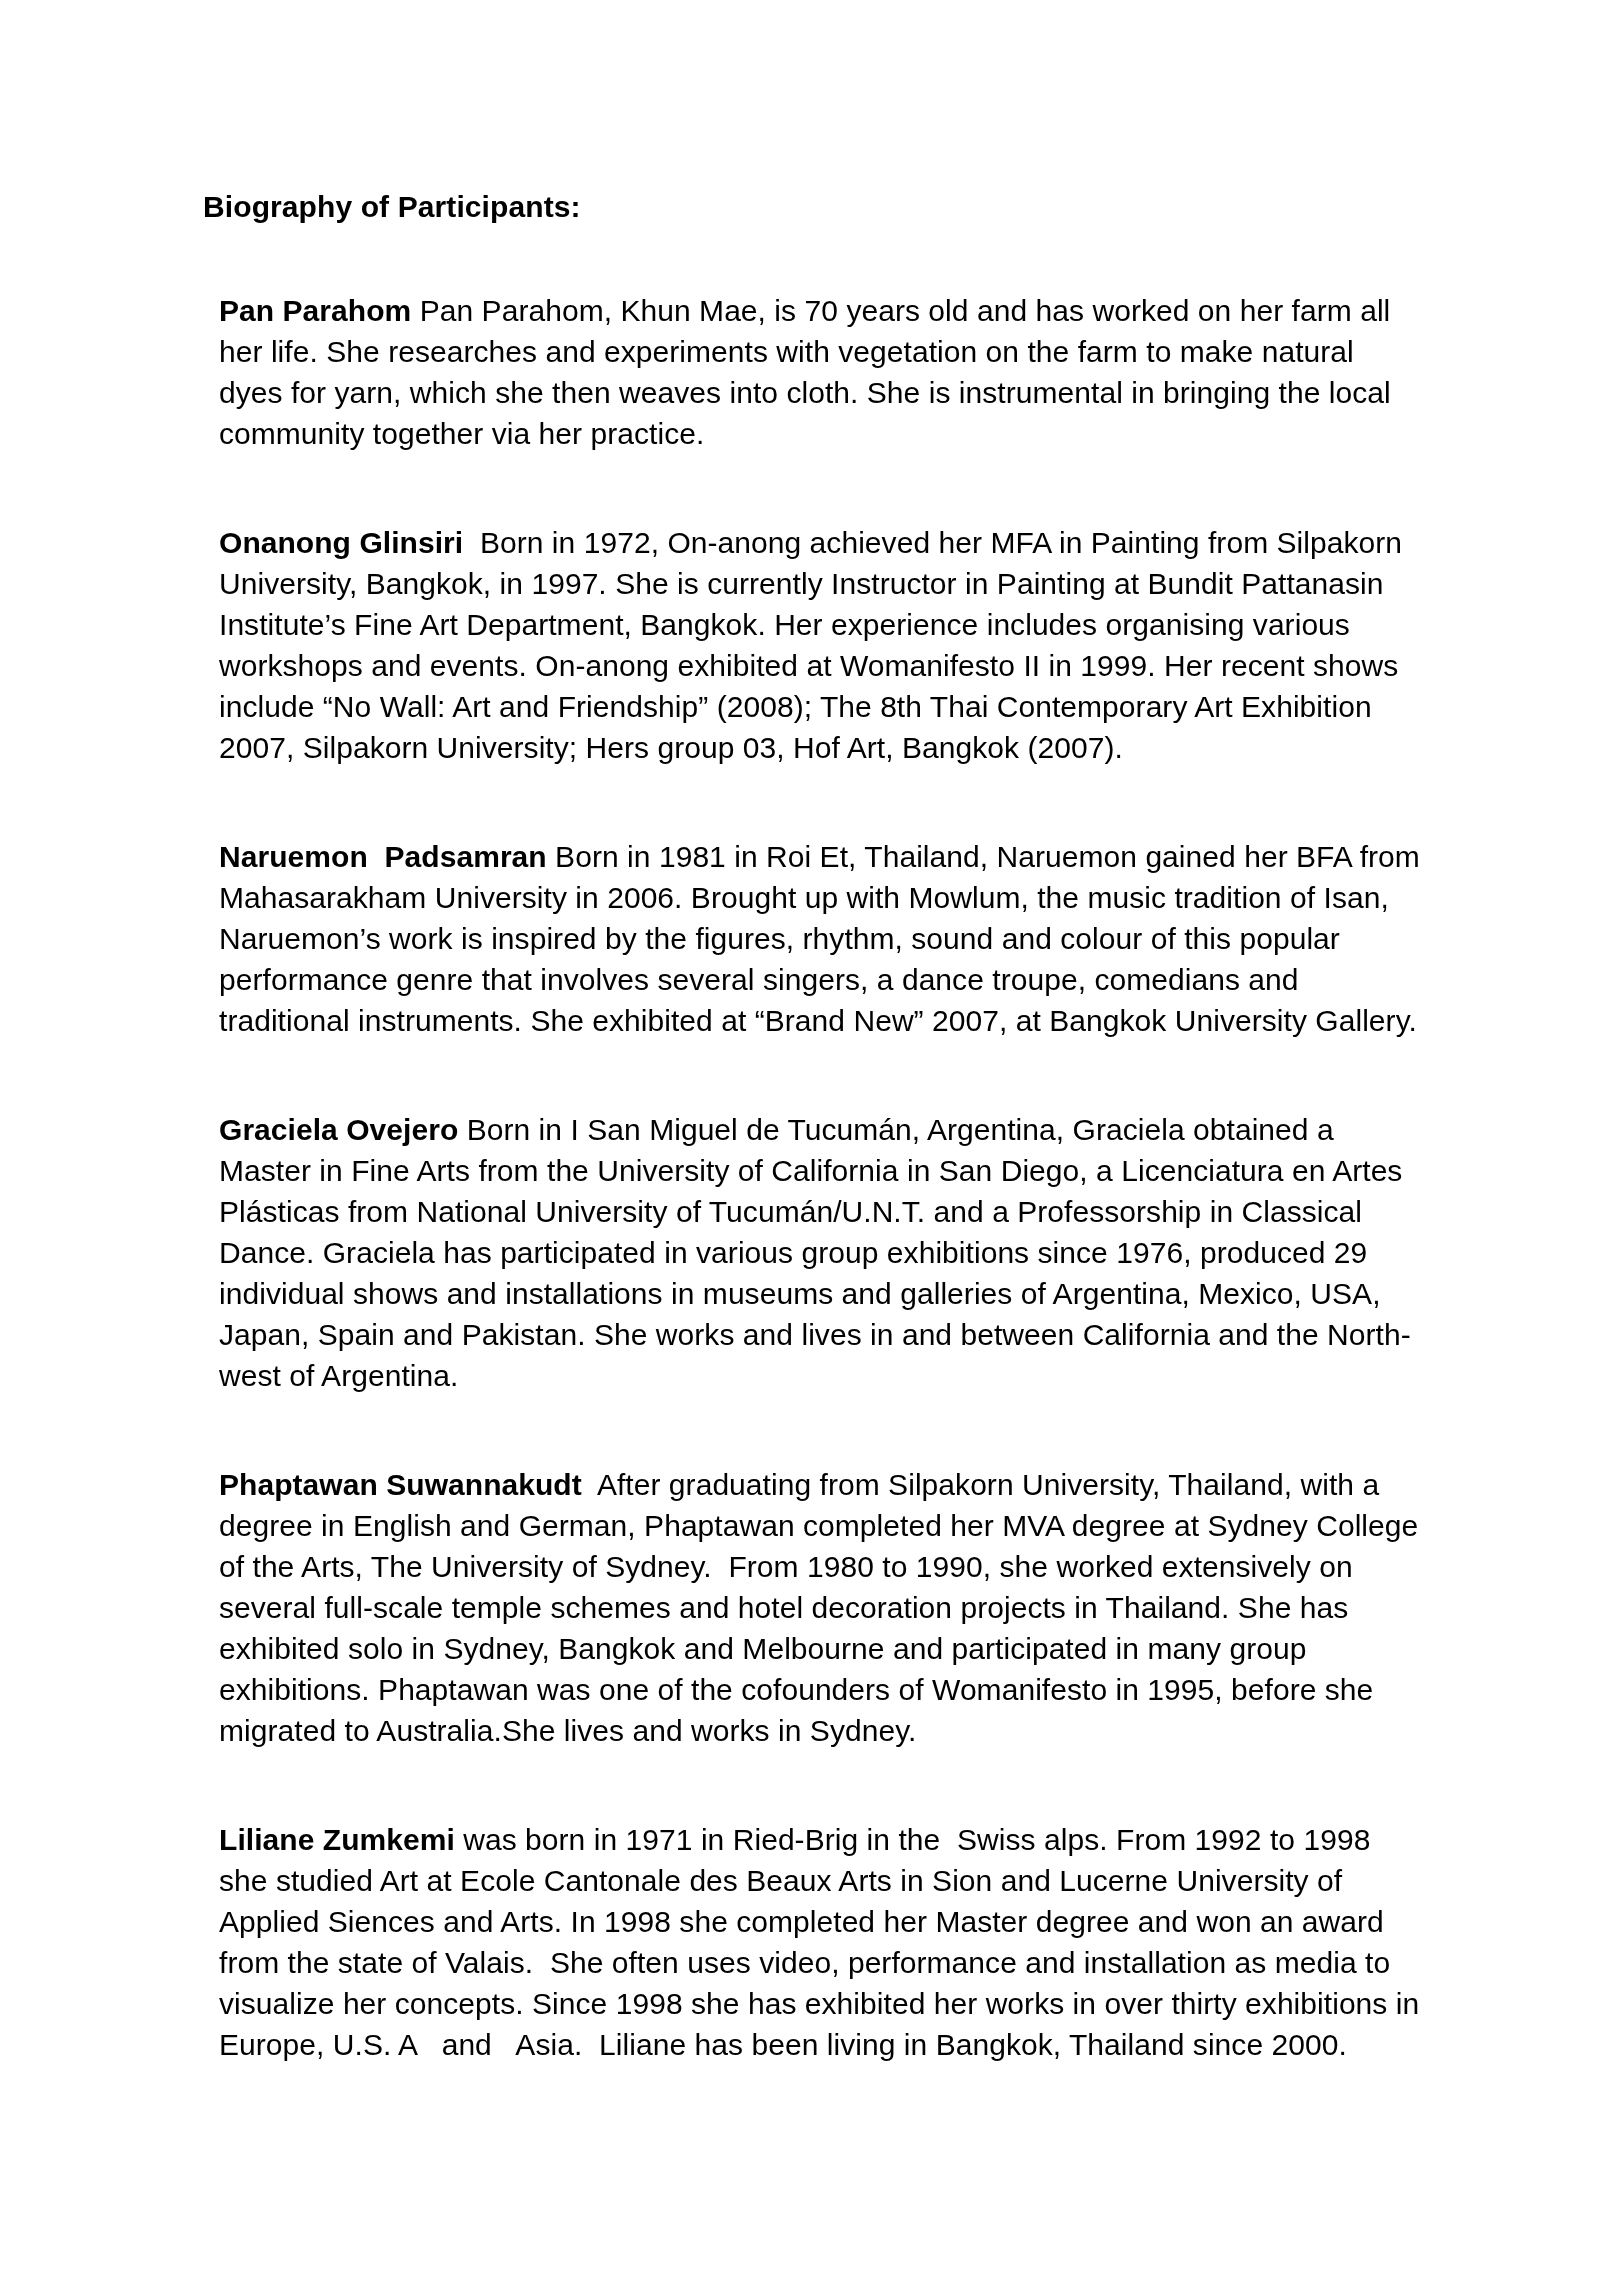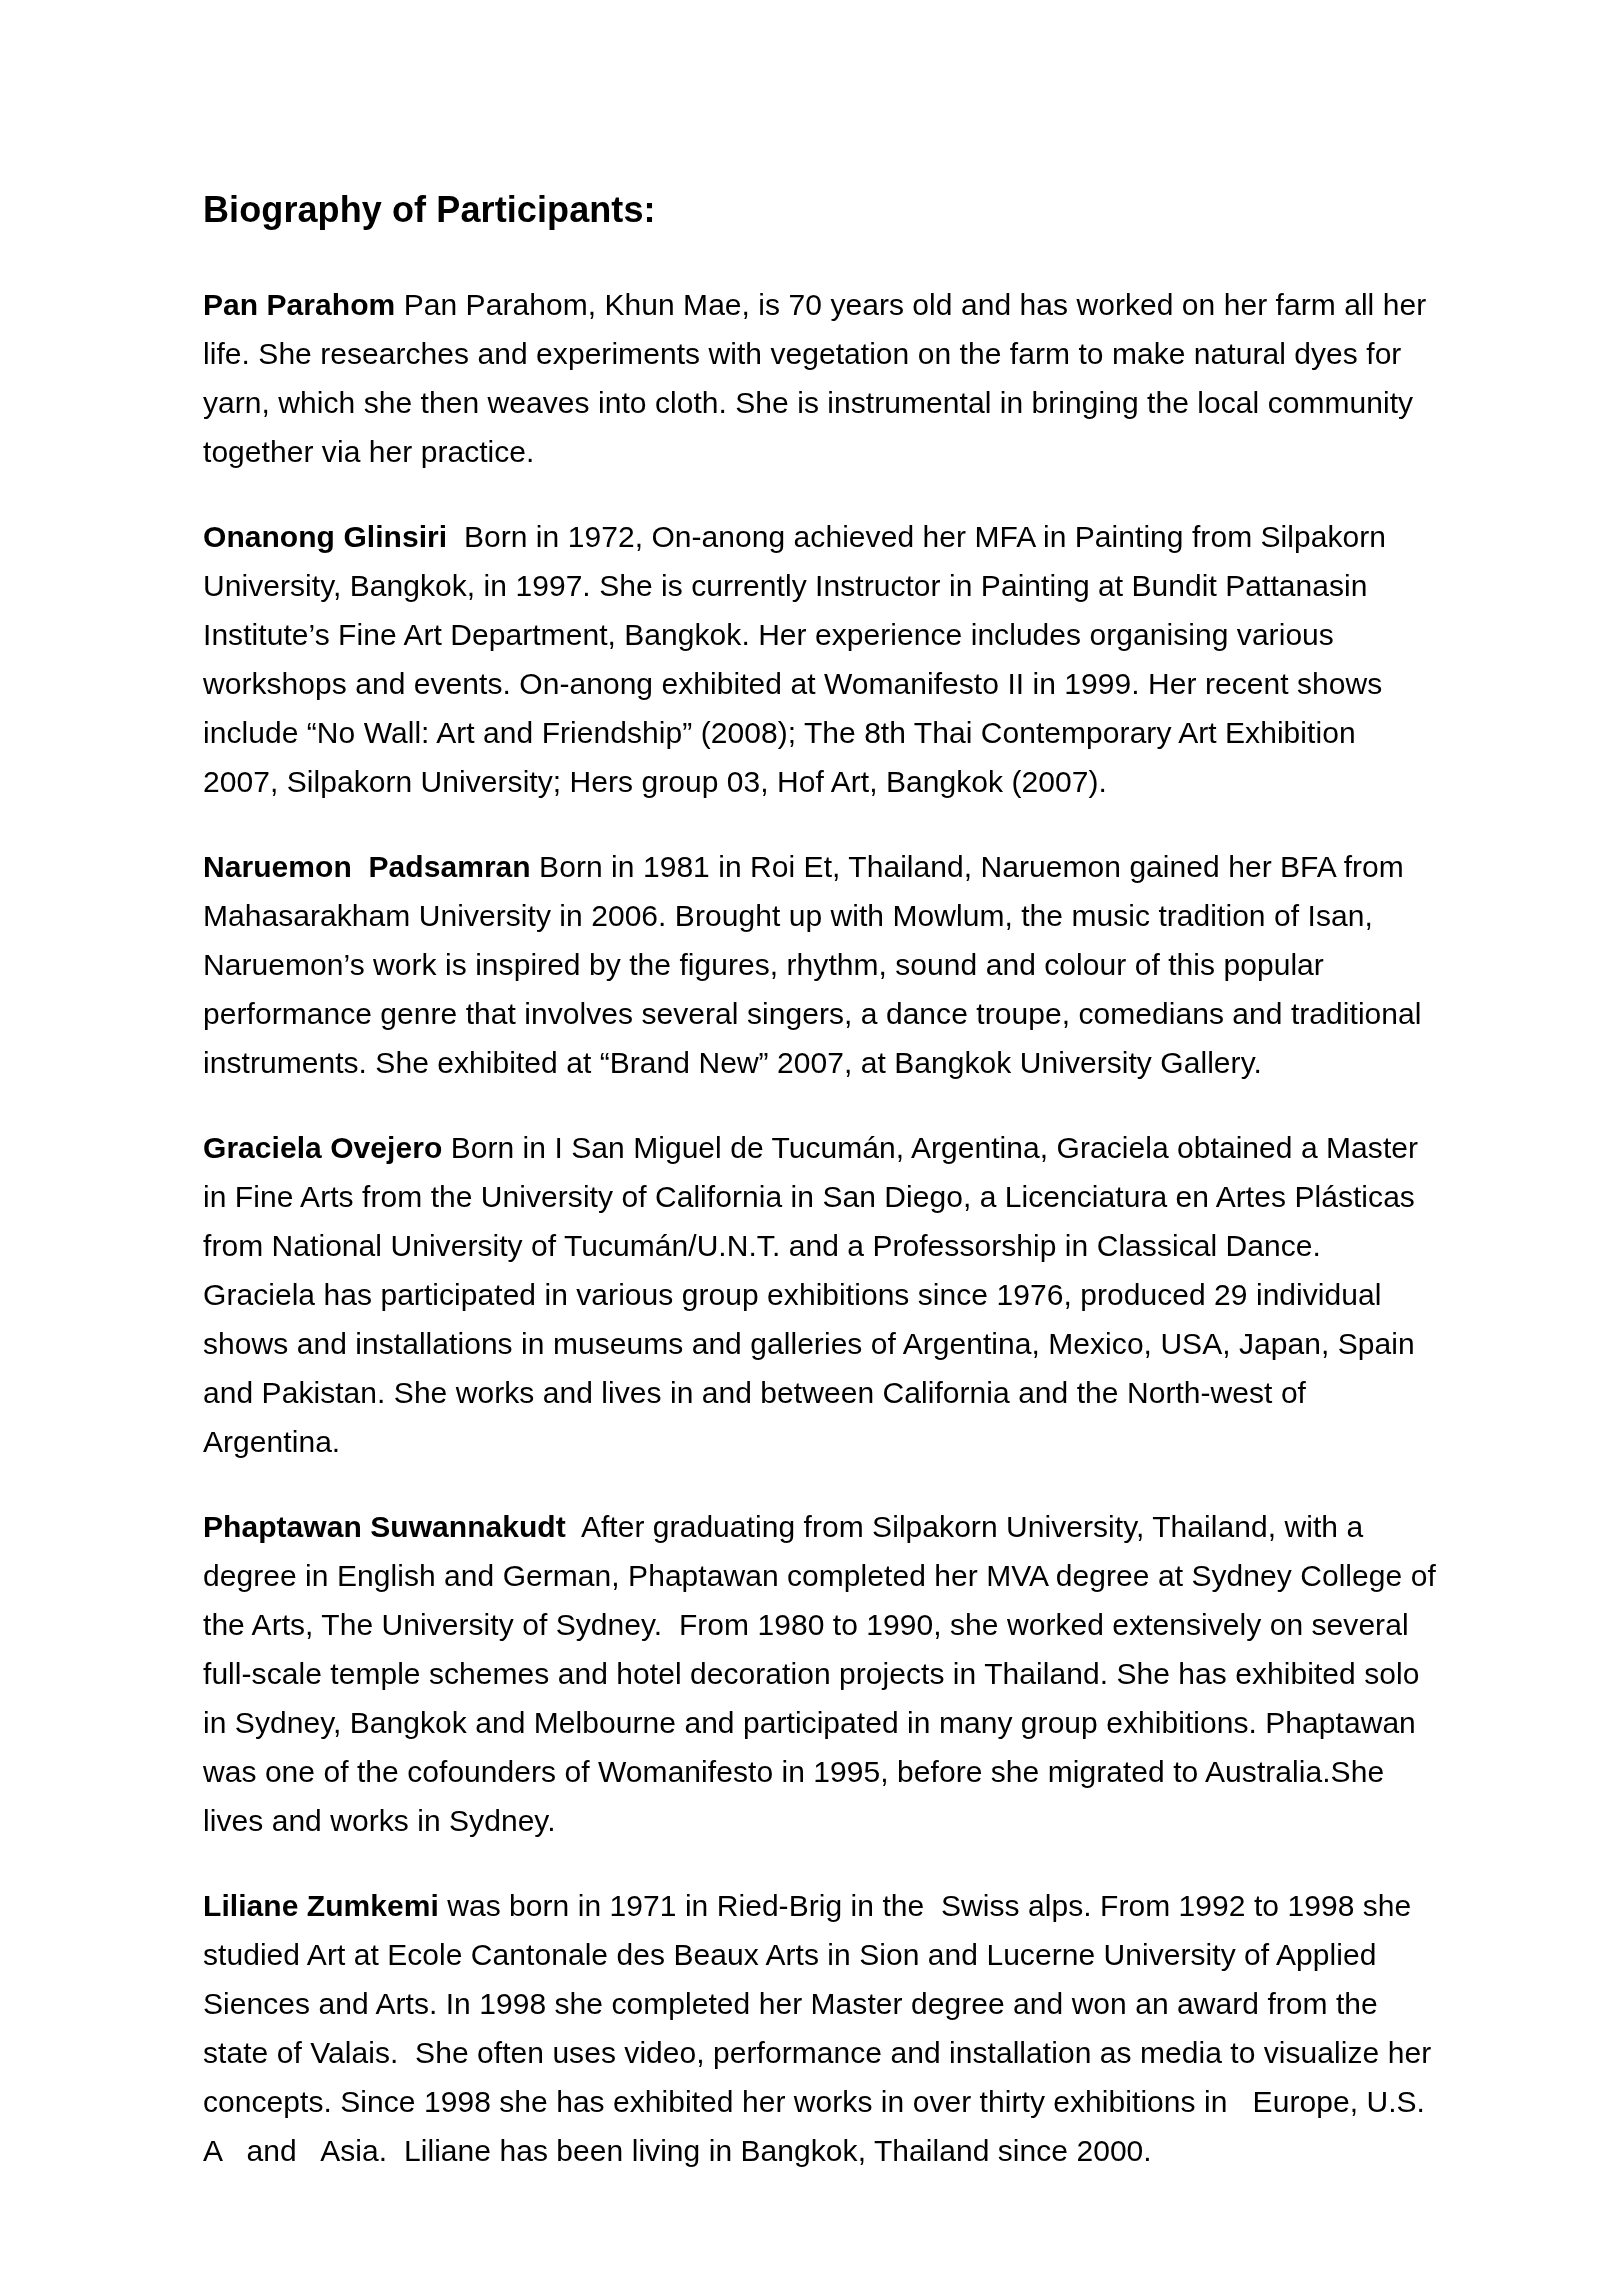--- a/index.html
+++ b/index.html
@@ -19,30 +19,30 @@
     box-sizing: border-box;
     overflow: hidden;
   }
   .content {
     position: absolute;
     left: 203px;
     top: 192px;
     width: 1233px;
   }
   .doc-title {
-    font-size: 36px;
+    font-size: 30px;
     font-weight: bold;
     line-height: 1.0;
     letter-spacing: 0.1px;
     margin: 0 0 0 0;
   }
   .bio {
     font-size: 30px;
-    line-height: 49px;
-    margin: 0;
+    line-height: 41px;
+    margin: 16px;
     text-align: left;
     white-space: pre-wrap;
     letter-spacing: 0.05px;
   }
   .bio-name {
     font-weight: bold;
   }
   .gap-title { height: 52px; }
   .gap-para  { height: 36px; }
 </style>

